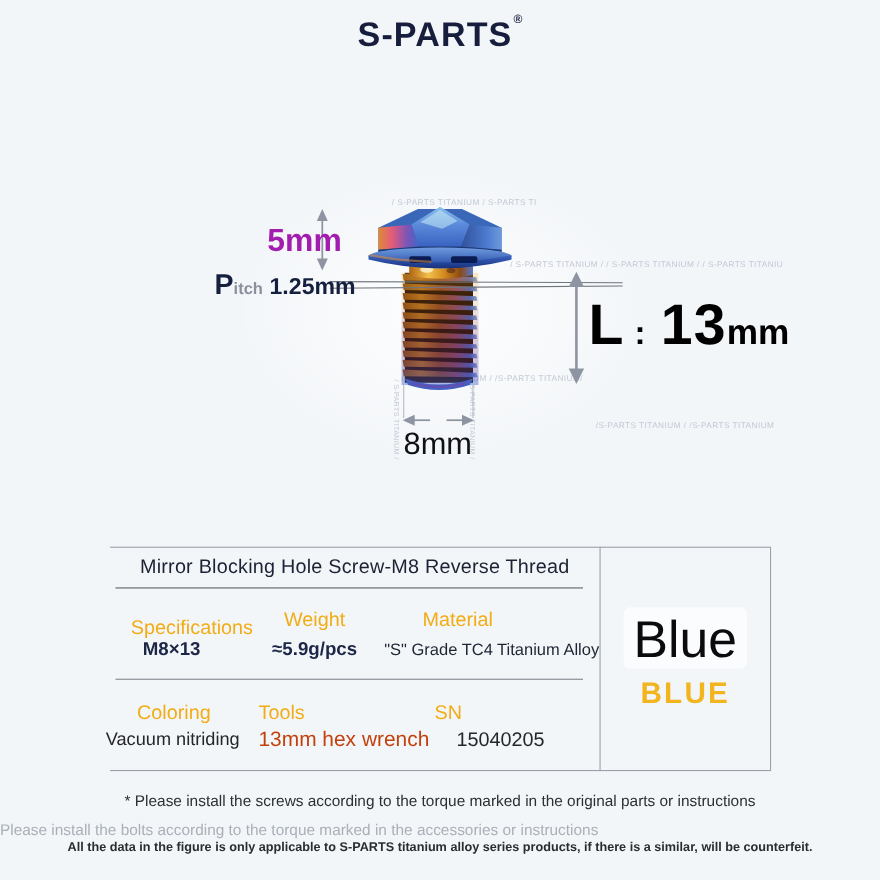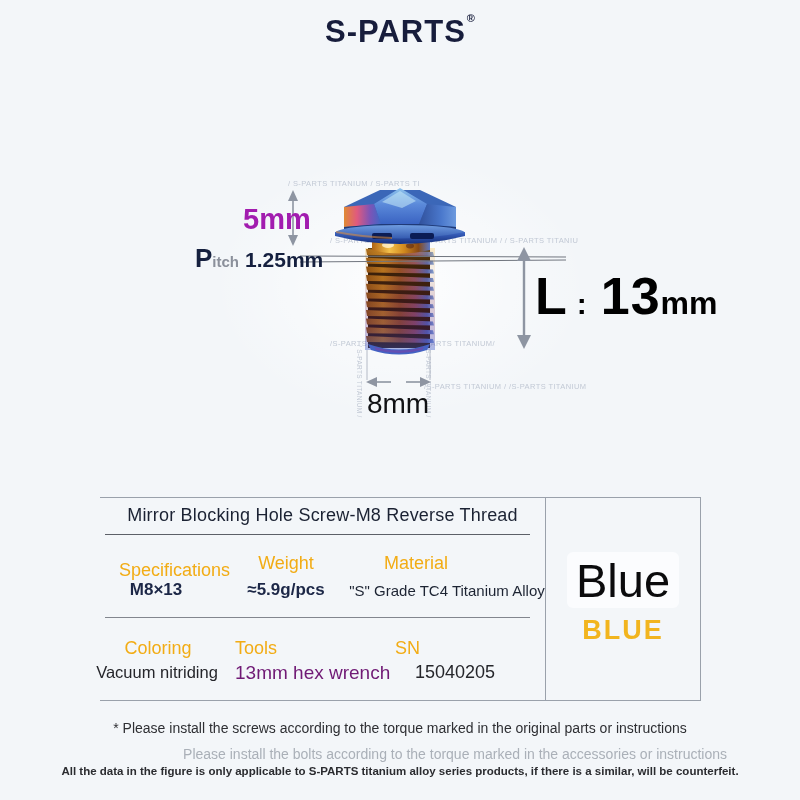--- a/index.html
+++ b/index.html
@@ -25,21 +25,21 @@
 
   
   .glow {
     left:210px; top:150px; width:380px; height:270px;
     background:radial-gradient(ellipse at center, rgba(255,255,255,0.85) 0%, rgba(255,255,255,0.0) 70%);
   }
 
   
   .wm {
     font-size:7.5px; color:#c2c9d5; letter-spacing:0.4px;
-    white-space:nowrap; overflow:hidden;
+    white-space:nowrap; overflow:hidden;text-align:right;
   }
   .wm-v {
     font-size:6.5px; color:#c2c9d5; letter-spacing:0.3px; white-space:nowrap;
     transform-origin:0 0; transform:rotate(90deg);
   }
 
   
   .dim-5mm  { left:243px; top:203px; font-size:29px; font-weight:bold; color:#a21caf; }
   .dim-pitch{ left:195px; top:243px; white-space:nowrap; }
   .dim-pitch .p   { font-size:26px; font-weight:bold; color:#15203f; }
@@ -64,21 +64,21 @@
   .lbl { color:#f2ac15; font-size:18px; }
   .val-bold { font-weight:bold; color:#1c2747; }
   .cell { position:absolute; white-space:nowrap; }
 
   .blue-bg { left:567px; top:552px; width:112px; height:56px; background:#fbfcfe; border-radius:6px; }
   .blue-name { left:562px; top:553px; width:122px; text-align:center; font-size:47px; color:#0b0b0d; }
   .blue-code { left:562px; top:615px; width:122px; text-align:center; font-size:27px; font-weight:bold; color:#f2b51f; letter-spacing:2px; }
 
   
   .foot1 { left:0; top:720px; width:800px; text-align:center; font-size:14px; color:#2e2f33; }
-  .foot2 { left:0; top:746px; width:727px; text-align:right; font-size:14px; color:#aab0b8; }
+  .foot2 { left:0; top:746px; width:727px; text-align:left; font-size:14px; color:#aab0b8; }
   .foot3 { left:0; top:765px; width:800px; text-align:center; font-size:11.5px; font-weight:bold; color:#2b2c30; }
 </style>
 </head>
 <body>
 
 <div class="abs logo"><span>S-PARTS</span><sup>®</sup></div>
 
 <div class="abs glow"></div>
 
 <div class="abs wm" style="left:288px; top:179px; width:200px;">/ S-PARTS TITANIUM /  S-PARTS TI</div>
@@ -234,21 +234,21 @@
 <div class="cell lbl" style="left:240px; top:553px; width:92px; text-align:center;">Weight</div>
 <div class="cell val-bold" style="left:228px; top:580px; width:116px; text-align:center; font-size:17px;">≈5.9g/pcs</div>
 
 <div class="cell lbl" style="left:370px; top:553px; width:92px; text-align:center;">Material</div>
 <div class="cell" style="left:348px; top:582px; width:198px; text-align:center; font-size:15px; color:#1d2433;">"S" Grade TC4 Titanium Alloy</div>
 
 <div class="cell lbl" style="left:110px; top:638px; width:96px; text-align:center;">Coloring</div>
 <div class="cell" style="left:90px; top:663px; width:134px; text-align:center; font-size:16.5px; color:#25262b;">Vacuum nitriding</div>
 
 <div class="cell lbl" style="left:235px; top:638px;">Tools</div>
-<div class="cell" style="left:235px; top:662px; font-size:19px; color:#701a75;">13mm hex wrench</div>
+<div class="cell" style="left:235px; top:662px; font-size:19px; color:#c2410c;">13mm hex wrench</div>
 
 <div class="cell lbl" style="left:395px; top:638px;">SN</div>
 <div class="cell" style="left:415px; top:662px; font-size:18px; color:#25262b;">15040205</div>
 
 <div class="abs blue-bg"></div>
 <div class="abs blue-name">Blue</div>
 <div class="abs blue-code">BLUE</div>
 
 <div class="abs foot1">* Please install the screws according to the torque marked in the original parts or instructions</div>
 <div class="abs foot2">Please install the bolts according to the torque marked in the accessories or instructions</div>

